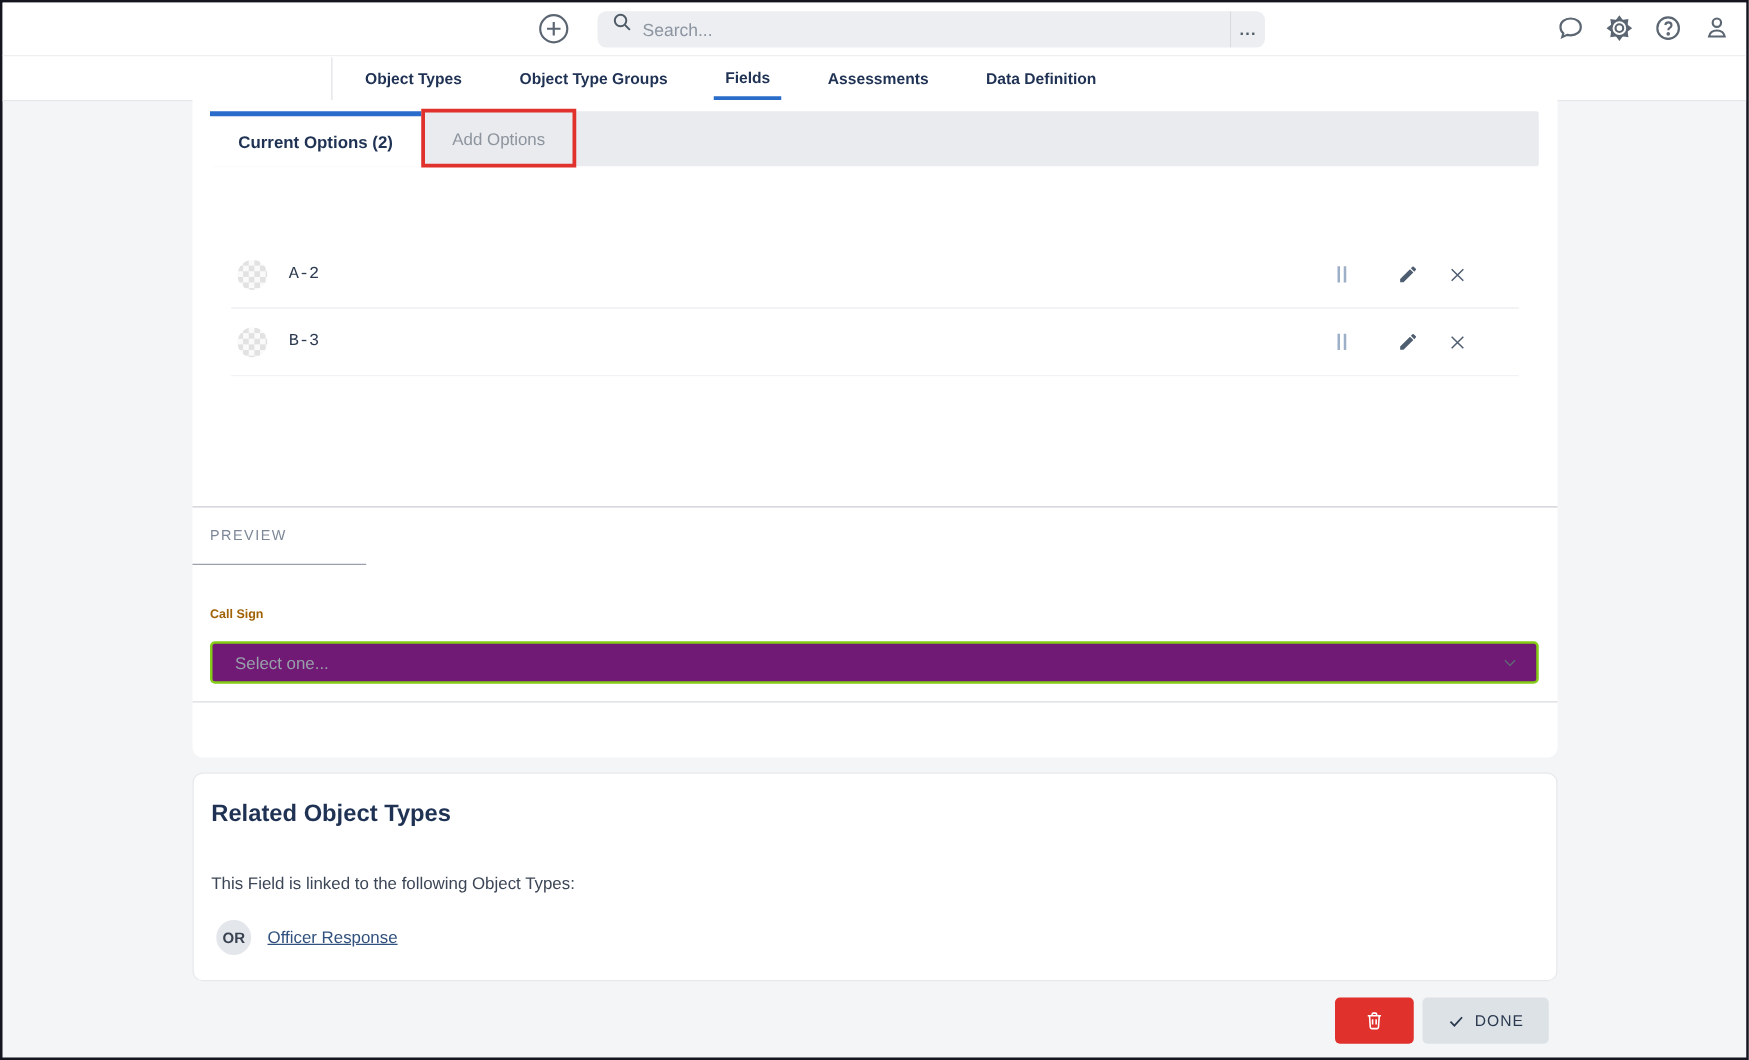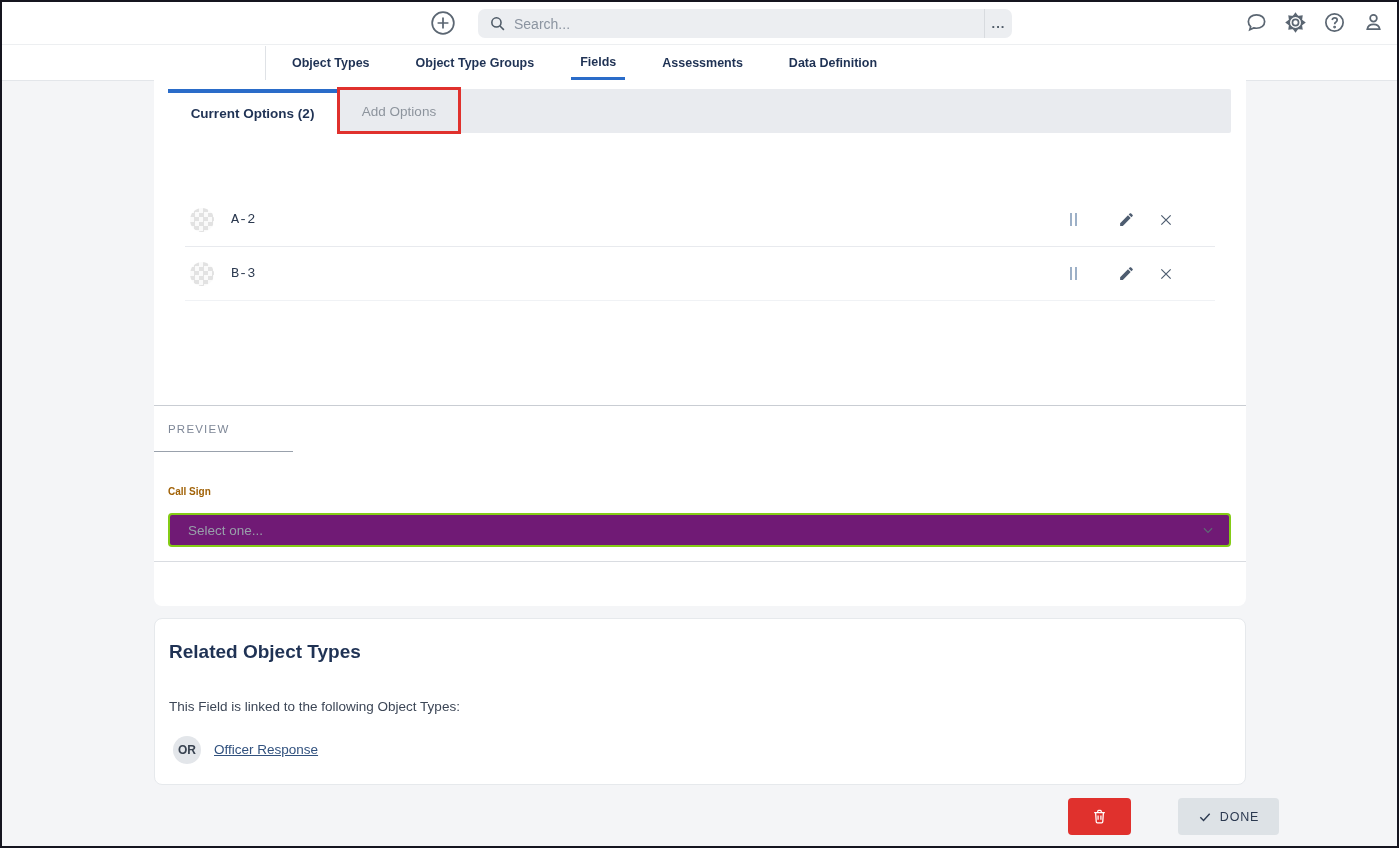--- a/index.html
+++ b/index.html
@@ -8,21 +8,21 @@
     font-family: "Liberation Sans", sans-serif;
     background:#f4f5f7;
     border:2px solid #15151f;
     position:relative;
     overflow:hidden;
   }
   
   .topbar{position:absolute;left:0;top:0;width:1395px;height:42px;background:#fff;}
   .plus-btn{position:absolute;left:428px;top:8px;width:26px;height:26px;color:#5b6672;cursor:pointer;}
   .searchwrap{position:absolute;left:476px;top:7px;width:534px;height:29px;background:#eceef1;border-radius:7px;display:flex;align-items:center;}
-  .searchfield{flex:1;display:flex;align-items:center;height:100%;padding-left:11px;}
+  .searchfield{flex:1;display:flex;height:100%;padding-left:11px;}
   .searchfield input{border:none;background:transparent;outline:none;font-size:14px;color:#45505c;font-family:"Liberation Sans",sans-serif;width:430px;}
   .searchfield input::placeholder{color:#8b94a0;}
   .search-icon{width:17px;height:17px;margin-right:8px;color:#4e5a66;}
   .more-btn{width:28px;height:100%;border-left:1px solid #d8dbdf;display:flex;align-items:center;justify-content:center;color:#4e5a66;font-weight:bold;letter-spacing:1px;font-size:13px;cursor:pointer;border-radius:0 7px 7px 0;}
   .top-icons{position:absolute;right:12px;top:8px;display:flex;gap:15px;align-items:center;color:#5b6672;}
   .top-icons .ic{width:24px;height:24px;cursor:pointer;display:flex;align-items:center;justify-content:center;}
   
   .nav{position:absolute;left:0;top:42px;width:1395px;height:37px;background:#fff;border-top:1px solid #edeff1;border-bottom:1px solid #e3e6ea;}
   .module{position:absolute;left:14px;top:0;height:36px;display:flex;align-items:center;gap:10px;cursor:pointer;}
   .module-label{font-size:15px;font-weight:bold;color:#1b2e51;}
@@ -62,21 +62,21 @@
   .select-caret{width:14px;height:14px;color:#5e6975;}
   
   .card2{position:absolute;left:152px;top:616px;width:1092px;height:167px;background:#fff;border:1px solid #e6e9ec;border-radius:8px;}
   .card2 h2{position:absolute;left:14px;top:22px;font-size:19px;color:#1f3254;text-align:center;}
   .card2 .desc{position:absolute;left:14px;top:80px;font-size:13.5px;color:#3c4656;}
   .monogram{position:absolute;left:18px;top:117px;width:28px;height:28px;border-radius:50%;background:#e3e6ea;color:#384250;font-size:12px;font-weight:600;display:flex;align-items:center;justify-content:center;}
   .ot-link{position:absolute;left:59px;top:123px;font-size:13.5px;color:#31517e;text-decoration:underline;cursor:pointer;}
   
   .btn{position:absolute;top:796px;height:37px;border:none;border-radius:4px;display:flex;align-items:center;justify-content:center;cursor:pointer;font-family:"Liberation Sans",sans-serif;}
   .btn-delete{left:1066px;width:63px;background:#e0312d;color:#fff;}
-  .btn-done{left:1136px;width:101px;background:#dde2e6;color:#2b3950;font-size:12.5px;letter-spacing:.8px;gap:8px;margin-left:40px;}
+  .btn-done{left:1136px;width:101px;background:#dde2e6;color:#2b3950;font-size:12.5px;letter-spacing:.8px;gap:8px;}
   .btn-done svg{width:14px;height:14px;}
   svg{display:block;}
 </style>
 </head>
 <body>
 
 <div class="topbar">
   <div class="plus-btn">
     <svg viewBox="0 0 24 24" fill="none" stroke="currentColor" stroke-width="1.6">
       <circle cx="12" cy="12" r="10"></circle>

